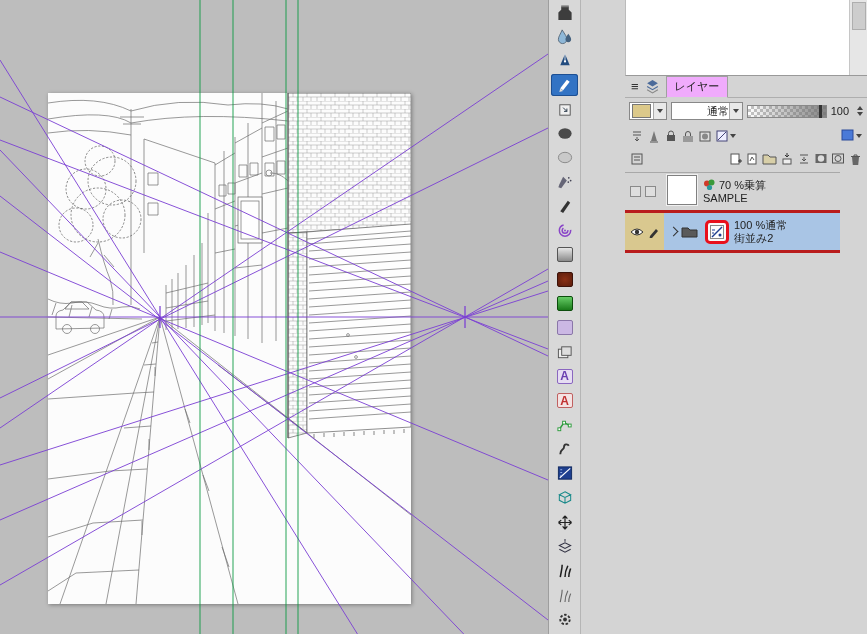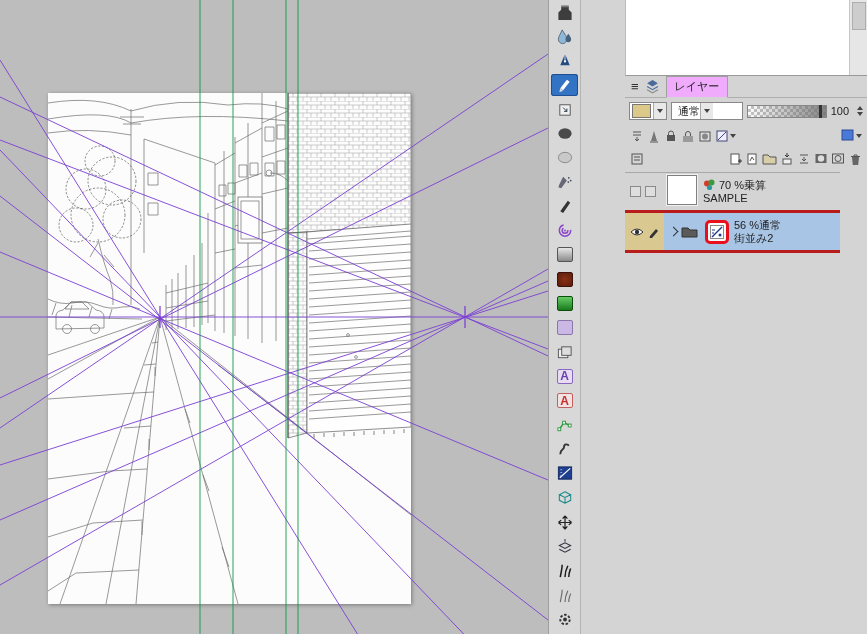--- a/index.html
+++ b/index.html
@@ -43,21 +43,21 @@
   .ctrl-row{display:flex;align-items:center;gap:4px;padding:3px 4px;height:20px;}
   .combo{display:flex;align-items:center;border:1px solid #888;background:#fff;height:18px;
          box-sizing:border-box;}
   .swatch{width:17px;height:12px;background:#dcc98a;border:1px solid #777;margin:0 2px;}
   .combo .cbtn{width:12px;height:100%;display:flex;align-items:center;justify-content:center;
                border-left:1px solid #aaa;background:#e8e8e8;}
   .caret{width:0;height:0;border-left:3px solid transparent;border-right:3px solid transparent;
          border-top:4px solid #444;}
   .caret-up{width:0;height:0;border-left:3px solid transparent;border-right:3px solid transparent;
             border-bottom:4px solid #444;}
-  .blend{width:74px;justify-content:flex-start;padding-left:6px;}
+  .blend{width:74px;justify-content:flex-end;padding-left:6px;}
   .checker{background-color:#fff;
     background-image:linear-gradient(45deg,#c4c4c4 25%,transparent 25%,transparent 75%,#c4c4c4 75%),
                      linear-gradient(45deg,#c4c4c4 25%,transparent 25%,transparent 75%,#c4c4c4 75%);
     background-size:8px 8px;background-position:0 0,4px 4px;}
   .checker-sm{background-size:6px 6px;background-position:0 0,3px 3px;}
   .op-slider{position:relative;width:82px;height:13px;border:1px solid #888;box-sizing:border-box;}
   .op-fill{position:absolute;inset:0;background:linear-gradient(to right,rgba(120,120,120,0),rgba(110,110,110,.85));}
   .op-handle{position:absolute;right:4px;top:-1px;width:3px;height:13px;background:#333;}
   .op-value{width:22px;}
   .spinner{display:flex;flex-direction:column;gap:2px;margin-left:1px;}
@@ -496,21 +496,21 @@
             </svg>
           <span class="red-box">
             <svg width="16" height="16" viewBox="0 0 16 16">
                 <rect x="1.5" y="1.5" width="13" height="13" fill="#fdfdfd" stroke="#888"></rect>
                 <path d="M3 13 L13 3" stroke="#1e3f8f" stroke-width="1.4"></path>
                 <path d="M3 6h3 M3 9h2" stroke="#1e3f8f"></path>
                 <circle cx="11" cy="11" r="1.5" fill="#1e3f8f"></circle>
               </svg>
           </span>
           <div class="l-meta" style="margin-left:5px;">
-            <span>56 %通常</span>
+            <span>100 %通常</span>
             <span>街並み2</span>
           </div>
         </div>
       </div>
 
 
     </div>
   </div>
 </div>
 

